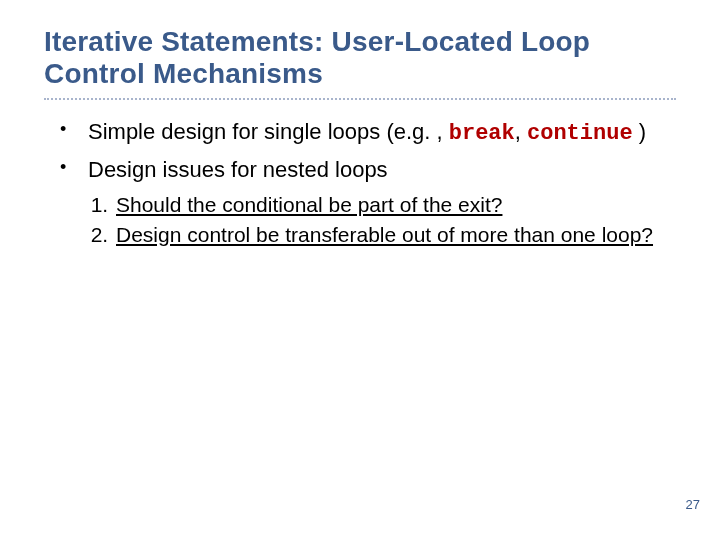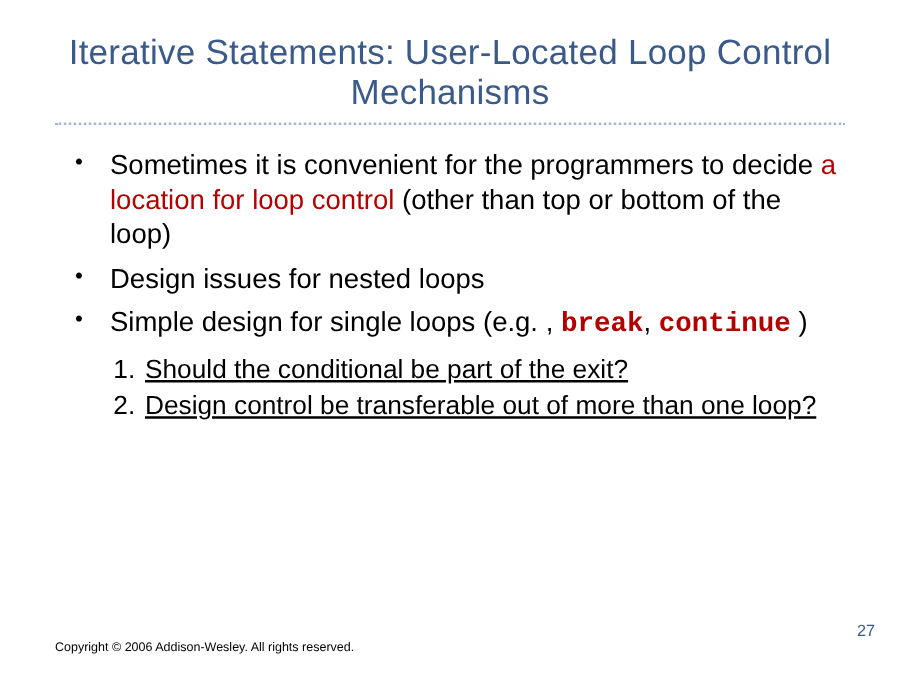--- a/index.html
+++ b/index.html
@@ -16,24 +16,23 @@
     position: relative;
     width: 720px;
     height: 540px;
     box-sizing: border-box;
     padding: 26px 44px 0 44px;
   }
   .title {
     color: #3a5a8a;
     font-size: 28px;
     line-height: 1.15;
-    font-weight: 400;
+    font-weight: 700;
     margin: 0 0 8px 0;
     letter-spacing: 0.2px;
-    text-align: center;
   }
   .dotted-rule {
     width: 100%;
     height: 0;
     border-top: 2px dotted #a8b4cc;
     margin: 4px 0 18px 0;
   }
   ul.bullets {
     list-style: none;
     margin: 0;
@@ -94,30 +93,26 @@
 </head>
 <body>
 
 <div class="slide">
 
   <h1 class="title">Iterative Statements: User-Located Loop Control Mechanisms</h1>
   <div class="dotted-rule"></div>
 
   <ul class="bullets">
     <li>
-      <span>Sometimes it is convenient for the programmers to decide </span><span class="hl">a location for loop control</span><span> (other than top or bottom of the loop)</span>
+      <span>Simple design for single loops (e.g. , </span><span class="kw">break</span><span>, </span><span class="kw">continue</span><span> )</span>
     </li>
     <li>
       <span>Design issues for nested loops</span>
-    </li>
-    <li>
-      <span>Simple design for single loops (e.g. , </span><span class="kw">break</span><span>, </span><span class="kw">continue</span><span> )</span>
     </li>
   </ul>
 
   <ol class="sub">
     <li>Should the conditional be part of the exit?</li>
     <li>Design control be transferable out of more than one loop?</li>
   </ol>
 
-  <div class="footer">Copyright © 2006 Addison-Wesley. All rights reserved.</div>
   <div class="pagenum">27</div>
 </div>
 
 </body></html>

